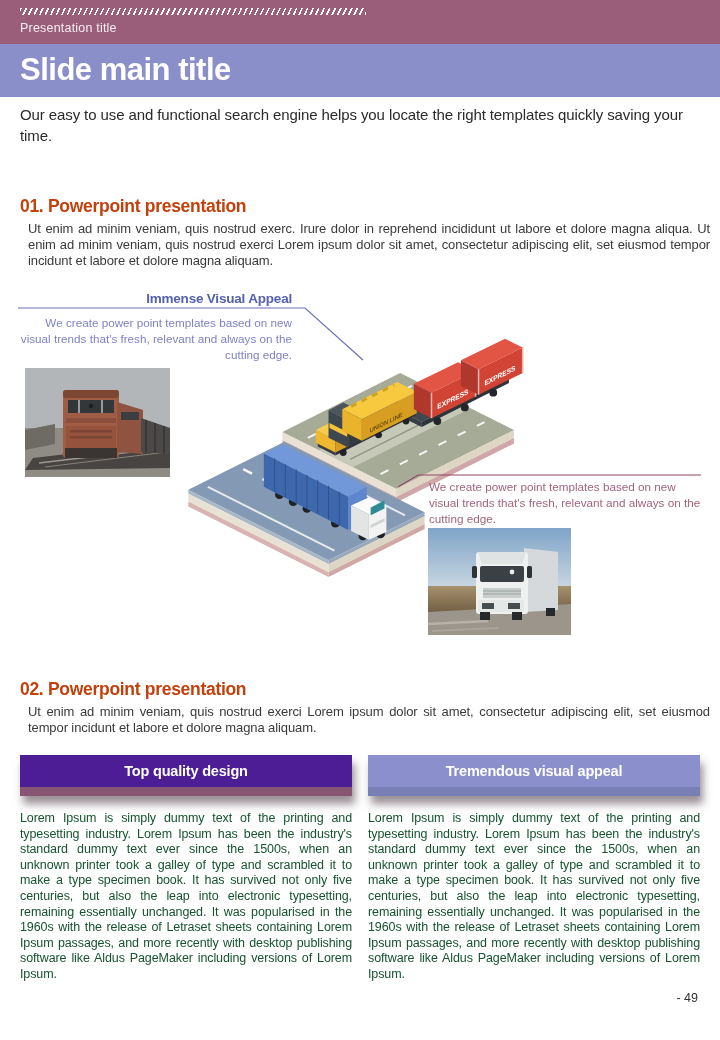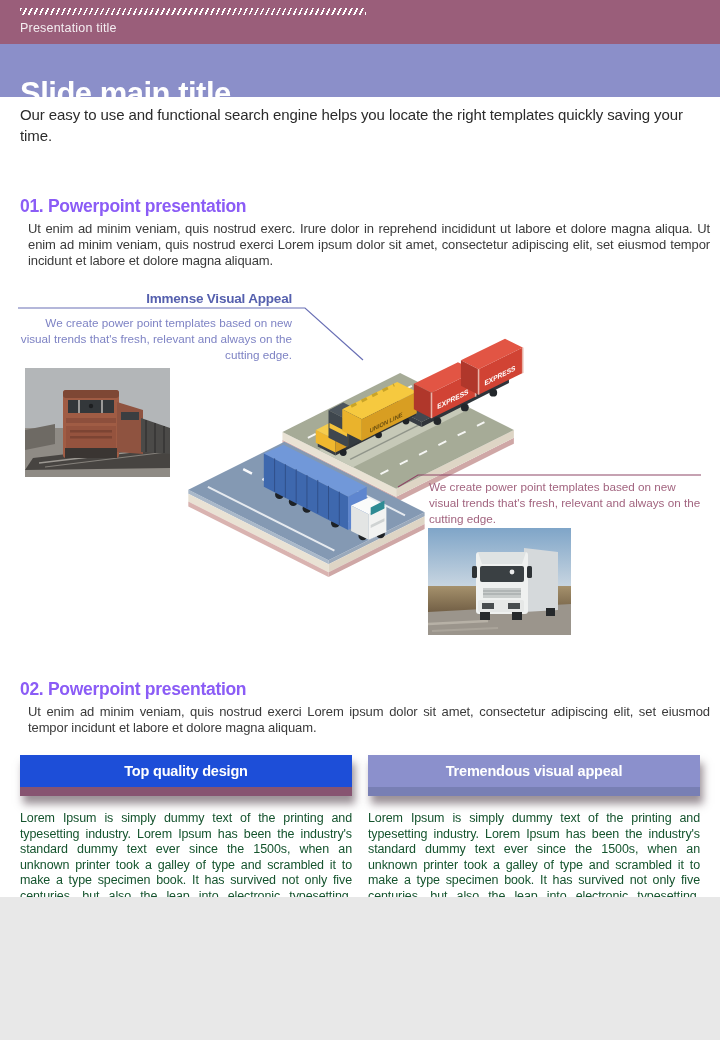--- a/index.html
+++ b/index.html
@@ -1,33 +1,33 @@
 <!DOCTYPE html>
 <html><head>
 <meta charset="utf-8">
 <style>
   * { margin:0; padding:0; box-sizing:border-box; }
   html,body { background:#e8e8e8; }
   .page {
-    position:relative; width:720px; height:897px; background:#ffffff;
+    position:relative; width:720px; height:1040px; background:#ffffff;
     font-family:"Liberation Sans", sans-serif; overflow:hidden;
     margin:0 auto;
   }
   
   .topbar { position:absolute; left:0; top:0; width:720px; height:44px; background:#9a5e7a; }
   .hatch {
     position:absolute; left:20px; top:8px; width:346px; height:7px;
     background:repeating-linear-gradient(115deg, #ffffff 0 1.6px, rgba(255,255,255,0) 1.6px 5px);
   }
   .pres-title { position:absolute; left:20px; top:21px; color:#f4edf1; font-size:12.5px; letter-spacing:.2px; }
   .band { position:absolute; left:0; top:44px; width:720px; height:53px; background:#8b8fc9; }
-  .slide-title { position:absolute; left:20px; top:8px; color:#ffffff; font-size:31px; font-weight:bold; letter-spacing:-.5px;margin-top:24px; }
+  .slide-title { position:absolute; left:20px; top:8px; color:#ffffff; font-size:31px; font-weight:bold; letter-spacing:-.5px; }
   
   .intro { position:absolute; left:20px; top:104px; width:684px; font-size:15px; line-height:21px; color:#2b2b2b; letter-spacing:-.1px; }
-  .sec-head { position:absolute; left:20px; font-size:17.5px; font-weight:bold; color:#8b5cf6; letter-spacing:-.3px; }
+  .sec-head { position:absolute; left:20px; font-size:17.5px; font-weight:bold; color:#c2410c; letter-spacing:-.3px; }
   .sec-body { position:absolute; left:28px; width:682px; font-size:13px; line-height:16px; color:#3a3a3a; text-align:justify; letter-spacing:-.1px; }
   #s1-head { top:196px; } #s1-body { top:221px; }
   #s2-head { top:679px; } #s2-body { top:704px; }
   
   .figure { position:absolute; left:0; top:290px; width:720px; height:372px; }
   .co-title-l { position:absolute; left:18px; top:1px; width:274px; text-align:right; font-size:13.5px; font-weight:bold; color:#5560ae; letter-spacing:-.2px; }
   .co-cap-l   { position:absolute; left:18px; top:25px; width:274px; text-align:right; font-size:11.7px; line-height:16px; color:#7e83c4; }
   .co-title-r { position:absolute; left:429px; top:161px; width:280px; font-size:13.5px; font-weight:bold; color:#8e3c60; letter-spacing:-.2px; }
   .co-cap-r   { position:absolute; left:429px; top:189px; width:278px; font-size:11.7px; line-height:16px; color:#a2647f; }
   .line-l { position:absolute; left:18px; top:16px; }
@@ -35,21 +35,21 @@
   .photo-train { position:absolute; left:25px; top:78px; }
   .photo-truck { position:absolute; left:428px; top:238px; }
   .iso { position:absolute; left:186px; top:36px; }
   
   .card { position:absolute; top:755px; width:332px; }
   #card-0 { left:20px; } #card-1 { left:368px; }
   .banner { position:relative; height:41px; box-shadow:3px 8px 8px rgba(55,35,48,.5); }
   .banner .main { height:32px; display:flex; align-items:center; justify-content:center;
     color:#ffffff; font-size:14.5px; font-weight:bold; letter-spacing:-.2px; }
   .banner .strip { height:9px; }
-  #card-0 .main { background:#1d4ed8; } #card-0 .strip { background:#875471; }
+  #card-0 .main { background:#4c1d95; } #card-0 .strip { background:#875471; }
   #card-1 .main { background:#8b90cc; } #card-1 .strip { background:#787fb4; }
   .card-body { margin-top:15px; font-size:12.5px; line-height:15.6px; color:#14532d; text-align:justify; letter-spacing:-.1px; }
   
   .pagenum { position:absolute; right:22px; top:991px; font-size:12.5px; color:#333333; }
 </style>
 </head>
 <body>
 
 <div class="page">
 

